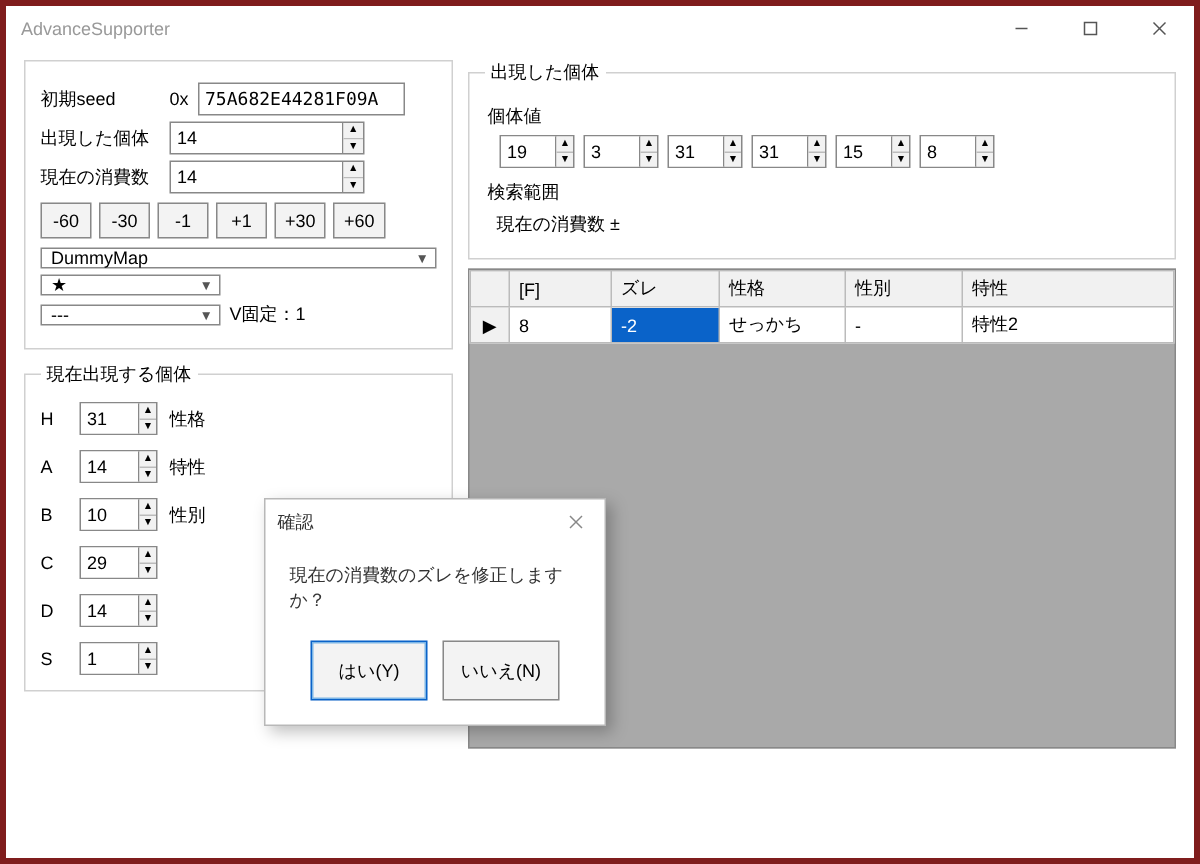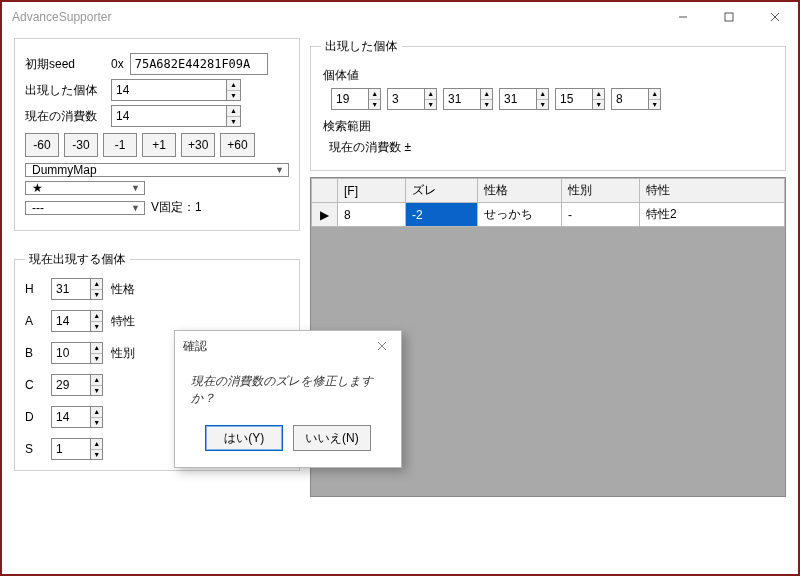--- a/index.html
+++ b/index.html
@@ -6,21 +6,21 @@
   body {
     margin: 0;
     font-family: "Yu Gothic UI", "Meiryo", sans-serif;
     font-size: 12px;
     background: #fff;
     color: #000;
   }
   .window {
     width: 800px;
     height: 576px;
-    border: 2px solid #7f1d1d;
+    border: 4px solid #7f1d1d;
     background: #fff;
     position: relative;
     overflow: hidden;
   }
   .titlebar {
     height: 30px;
     background: #fff;
     display: flex;
     align-items: center;
     padding: 0 0 0 10px;
@@ -34,21 +34,21 @@
     width: 46px; height: 100%;
     display: flex; align-items: center; justify-content: center;
     color: #555;
   }
   .winbtn svg { display: block; }
   .content {
     padding: 6px 12px 12px 12px;
     display: flex;
     gap: 10px;
   }
-  .col-left { width: 286px; display: flex; flex-direction: column; gap: 20px; }
+  .col-left { width: 286px; display: flex; flex-direction: column; gap: 8px; }
   .col-right { flex: 1; display: flex; flex-direction: column; gap: 6px; }
   fieldset.group {
     border: 1px solid #d0d0d0;
     padding: 10px 10px 10px 10px;
     margin: 0;
   }
   fieldset.group > legend {
     font-size: 12px;
     padding: 0 4px;
     color: #000;
@@ -177,28 +177,28 @@
   .modal-title {
     height: 30px;
     display: flex;
     align-items: center;
     padding: 0 8px;
     font-size: 12px;
     color: #333;
     justify-content: center;
   }
   .modal-title .modal-close { margin-left: auto; color: #888; font-size: 14px; padding: 2px 6px; }
-  .modal-body { padding: 12px 16px 6px 16px; font-size: 12px; color: #333; font-style: italic; }
+  .modal-body { padding: 12px 16px 6px 16px; font-size: 12px; color: #333; }
   .modal-btns {
     display: flex;
     justify-content: center;
     gap: 10px;
     padding: 12px 0 16px 0;
   }
-  .modal-btns .btn { min-width: 78px; height: 26px; }
+  .modal-btns .btn { min-width: 78px; height: 40px; }
   .modal-btns .btn.default { border: 1px solid #0a63c9; box-shadow: 0 0 0 1px #7db6e6 inset; }
 </style>
 </head>
 <body>
 
 <div class="window">
   <div class="titlebar">
     <span class="title">AdvanceSupporter</span>
     <div class="win-btns">
       <div class="winbtn">

